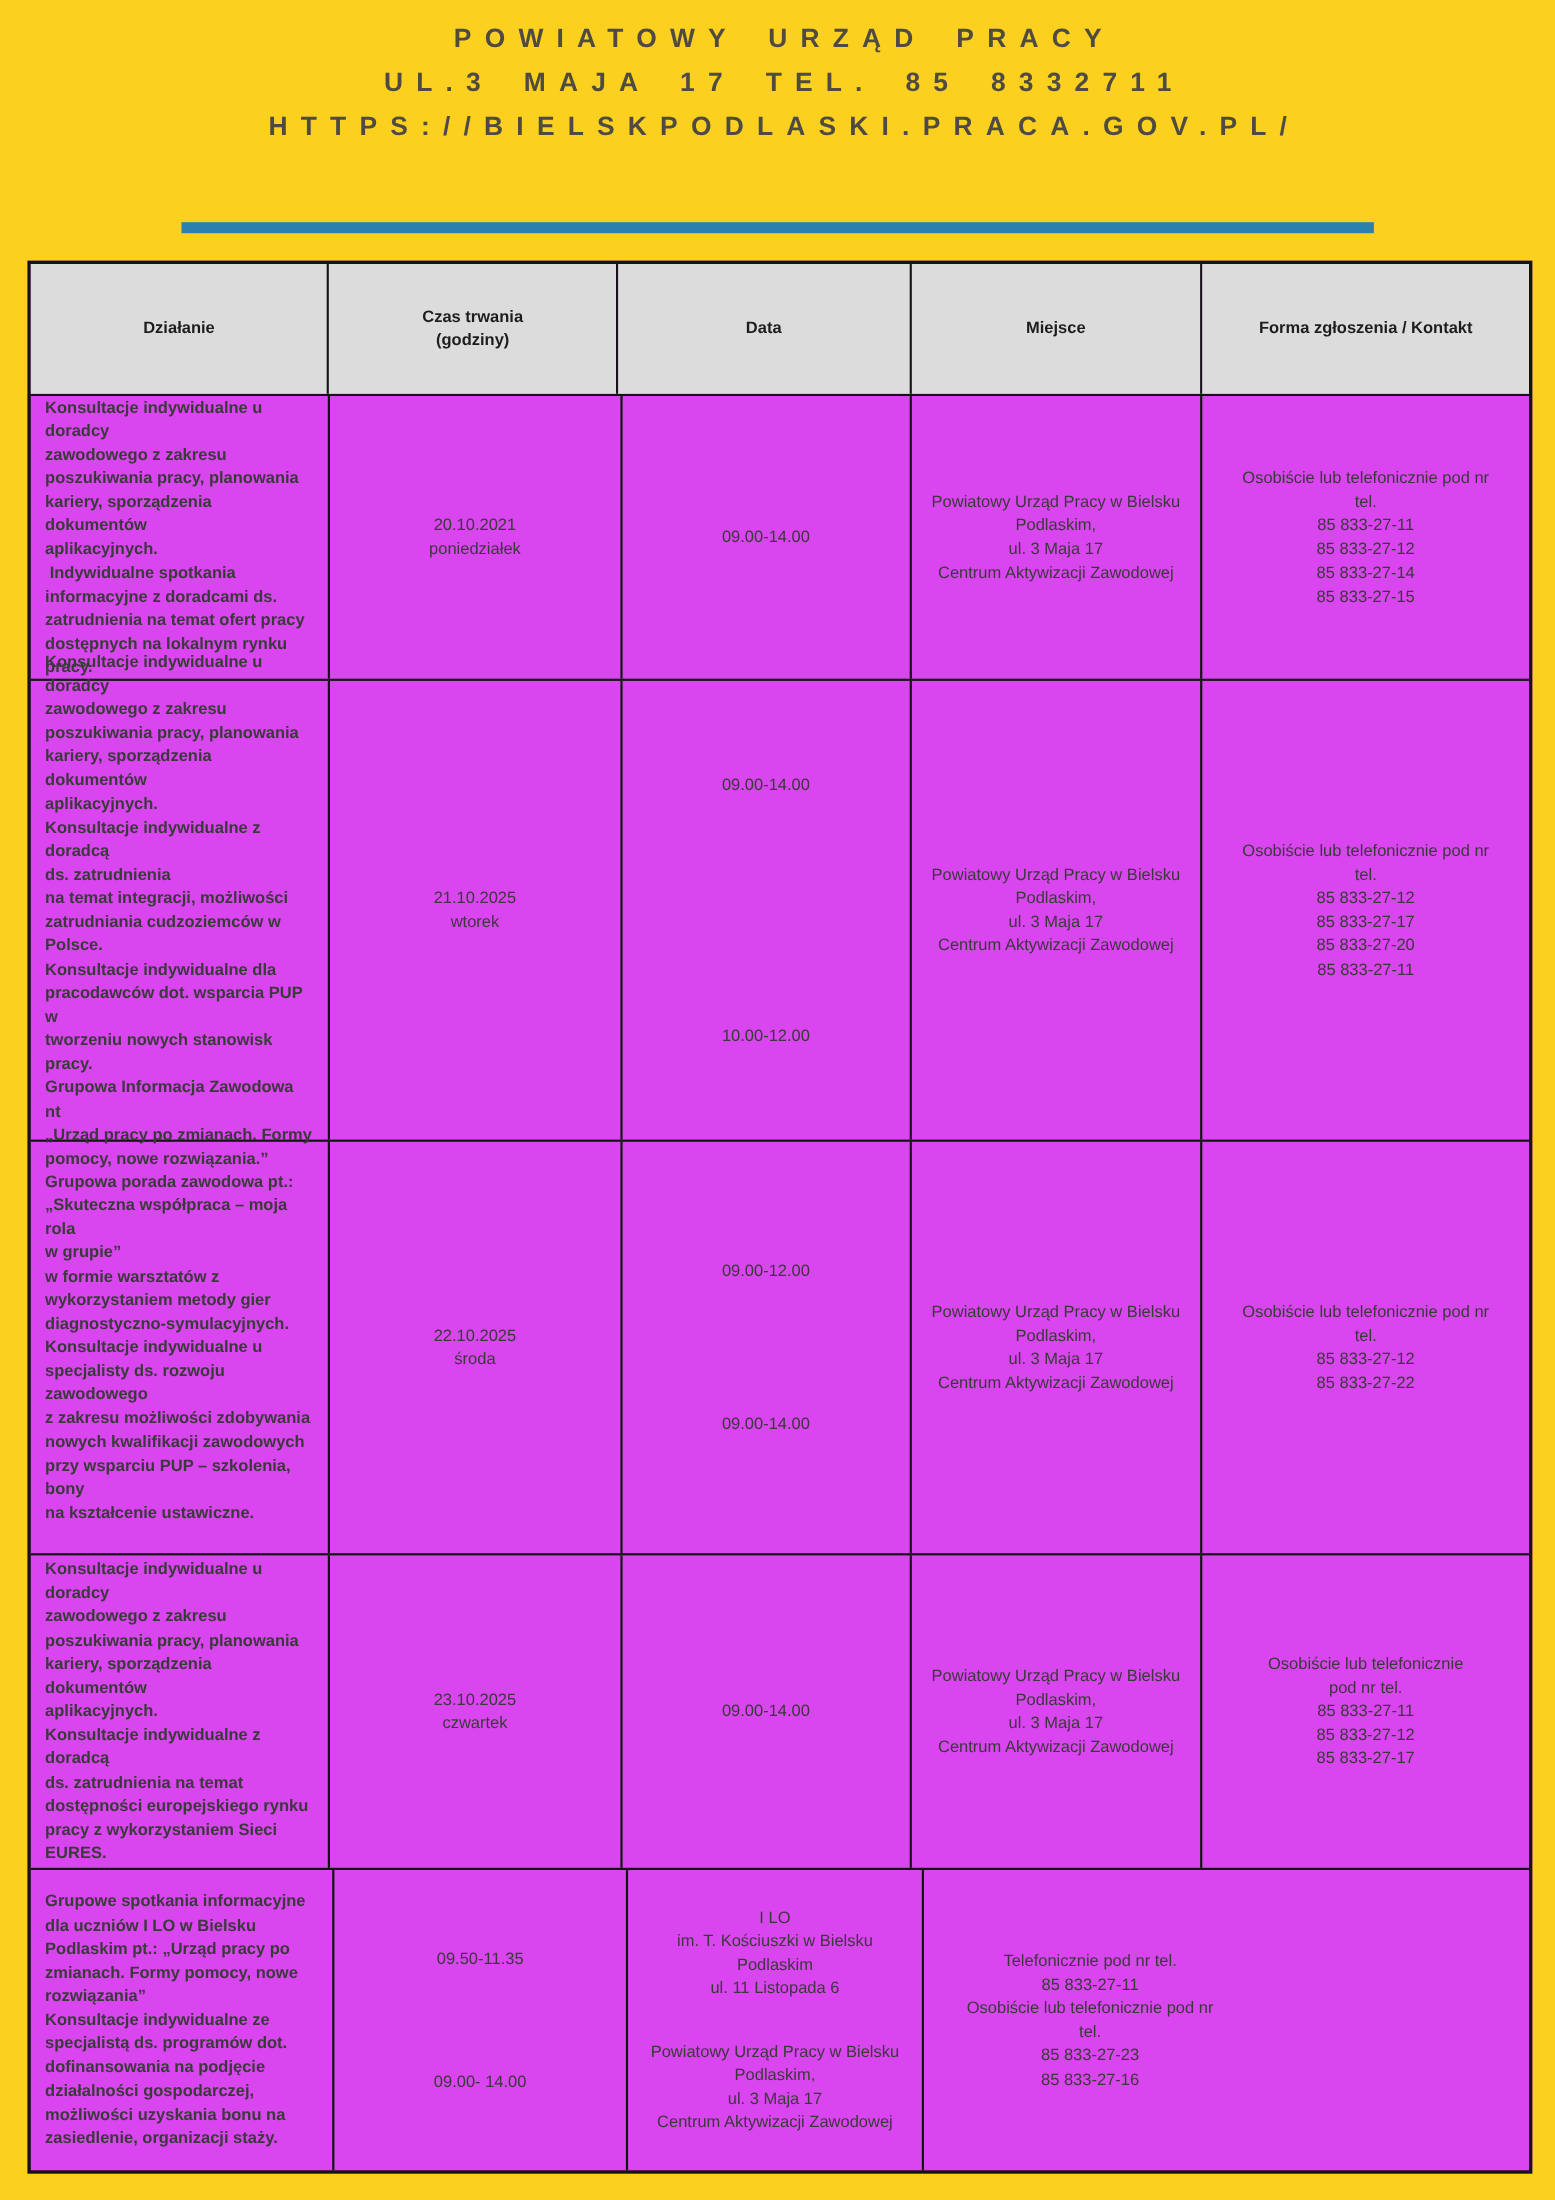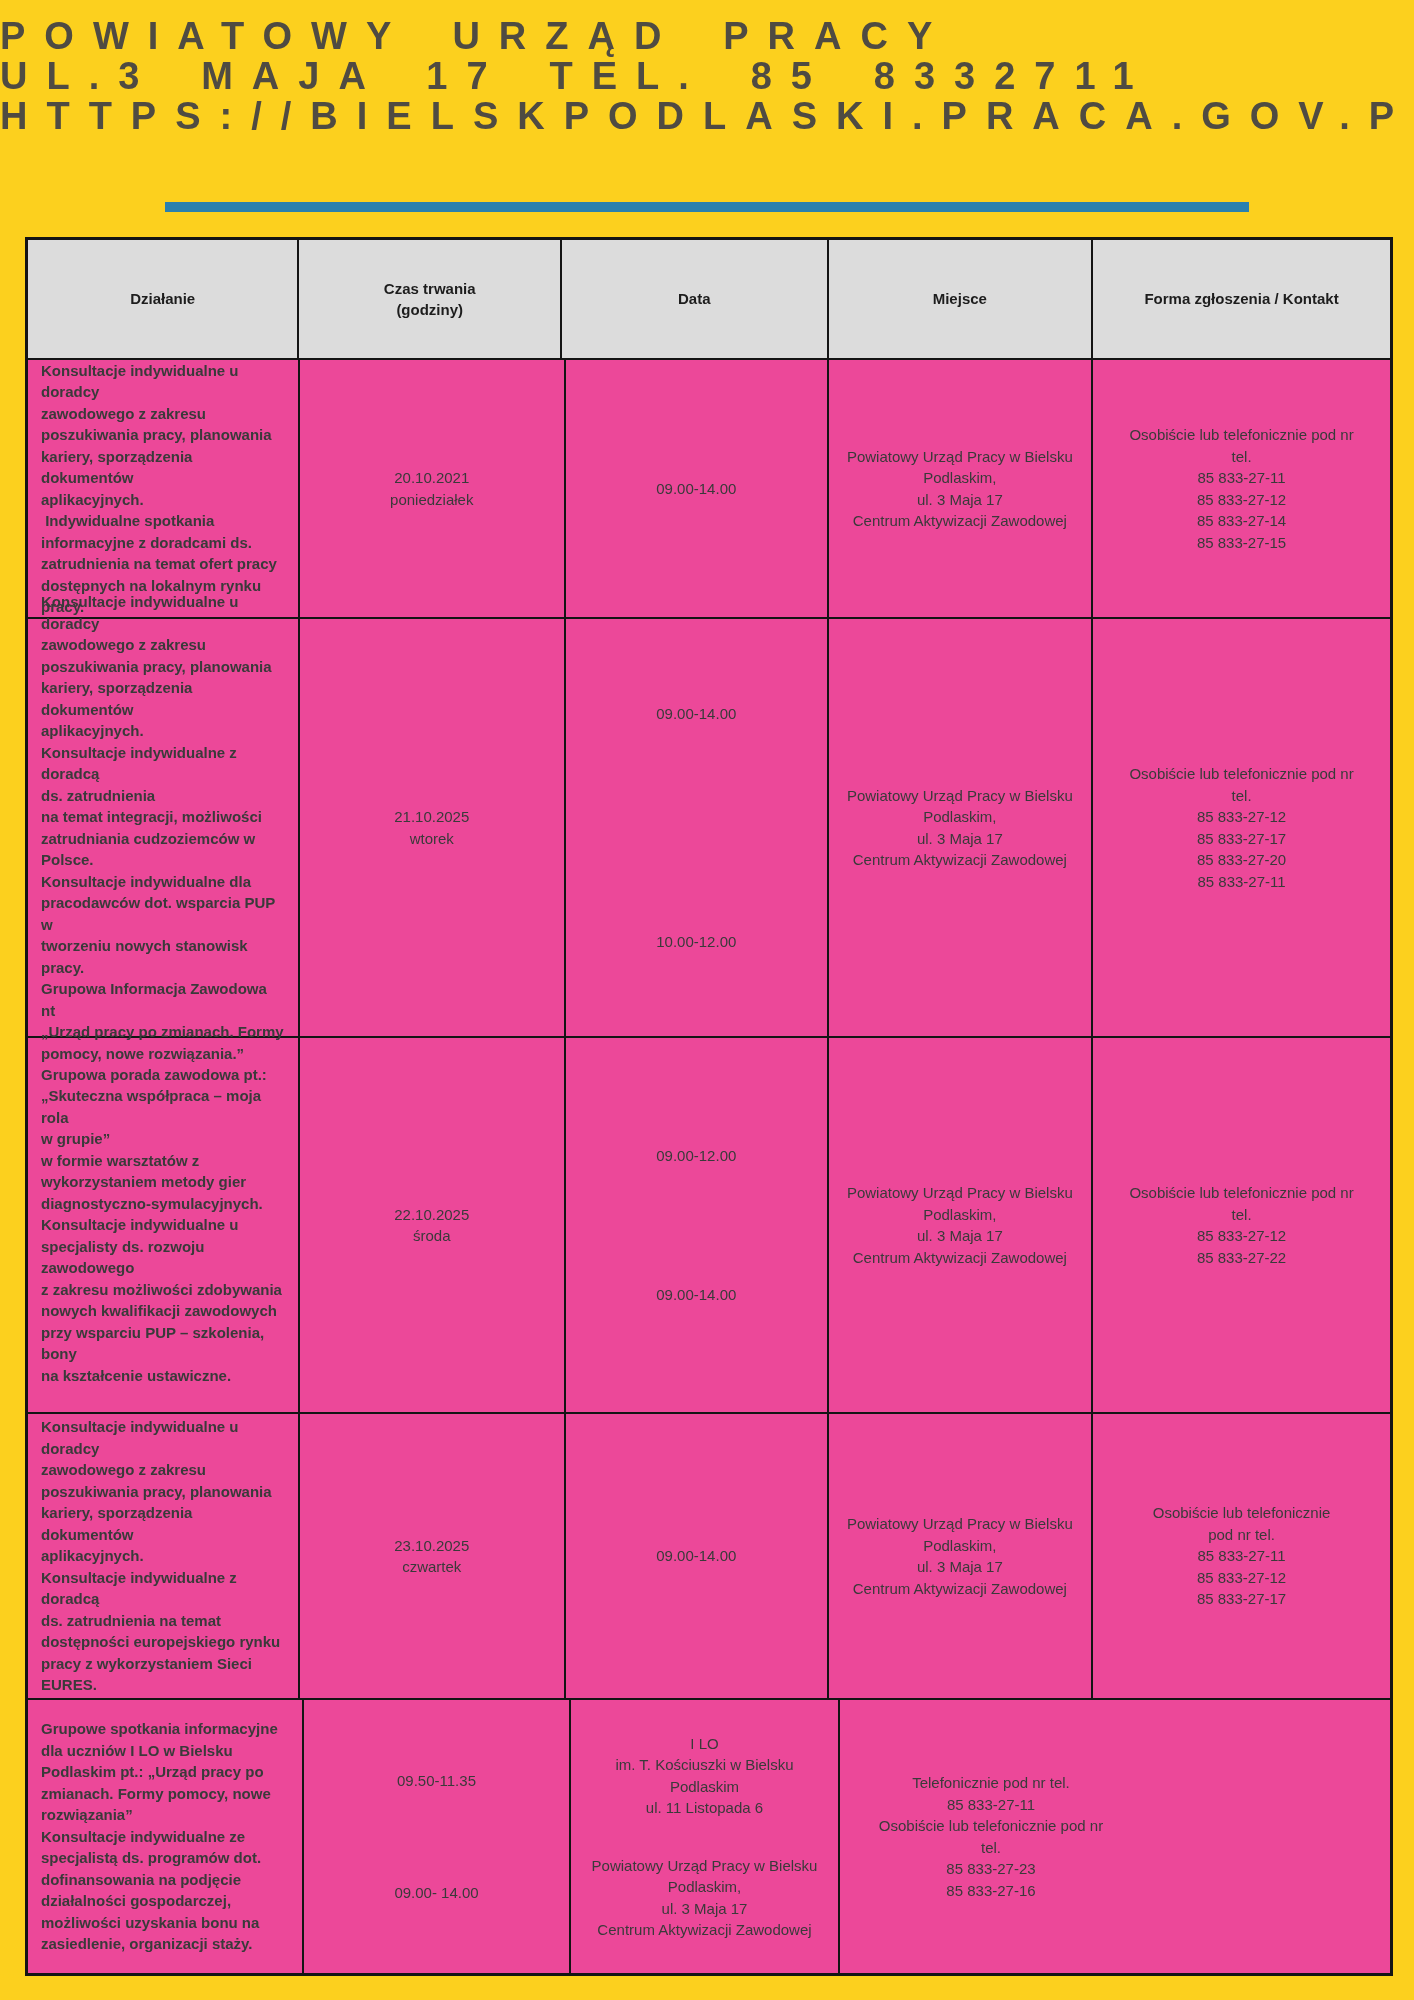--- a/index.html
+++ b/index.html
@@ -5,39 +5,40 @@
   html,body{margin:0;padding:0;}
   body{
     width:1414px;height:2000px;
     background:#fcd01e;
     font-family:"Liberation Sans", sans-serif;
     position:relative;
     overflow:hidden;
   }
   .title{
     position:absolute;top:16px;left:0;right:0;
-    text-align:left;
+    text-align:center;
     color:#4f4b42;
     font-weight:bold;
-    font-size:38px;
+    font-size:24px;
     line-height:40px;
     letter-spacing:0.5em;
     word-spacing:0.35em;
+    padding-left:12px;
   }
   .title div{white-space:nowrap;}
   .divider{
     position:absolute;top:202px;left:165px;
     width:1084px;height:10px;
     background:#2a80ae;
   }
   .tbl{
     position:absolute;top:237px;left:25px;
     width:1362px;
     border:3px solid #141414;
-    background:#ec4899;
+    background:#d946ef;
   }
   .row{
     display:flex;
     box-sizing:border-box;
     border-bottom:2px solid #141414;
   }
   .row:last-child{border-bottom:none;}
   .cell{
     box-sizing:border-box;
     border-right:2px solid #141414;

